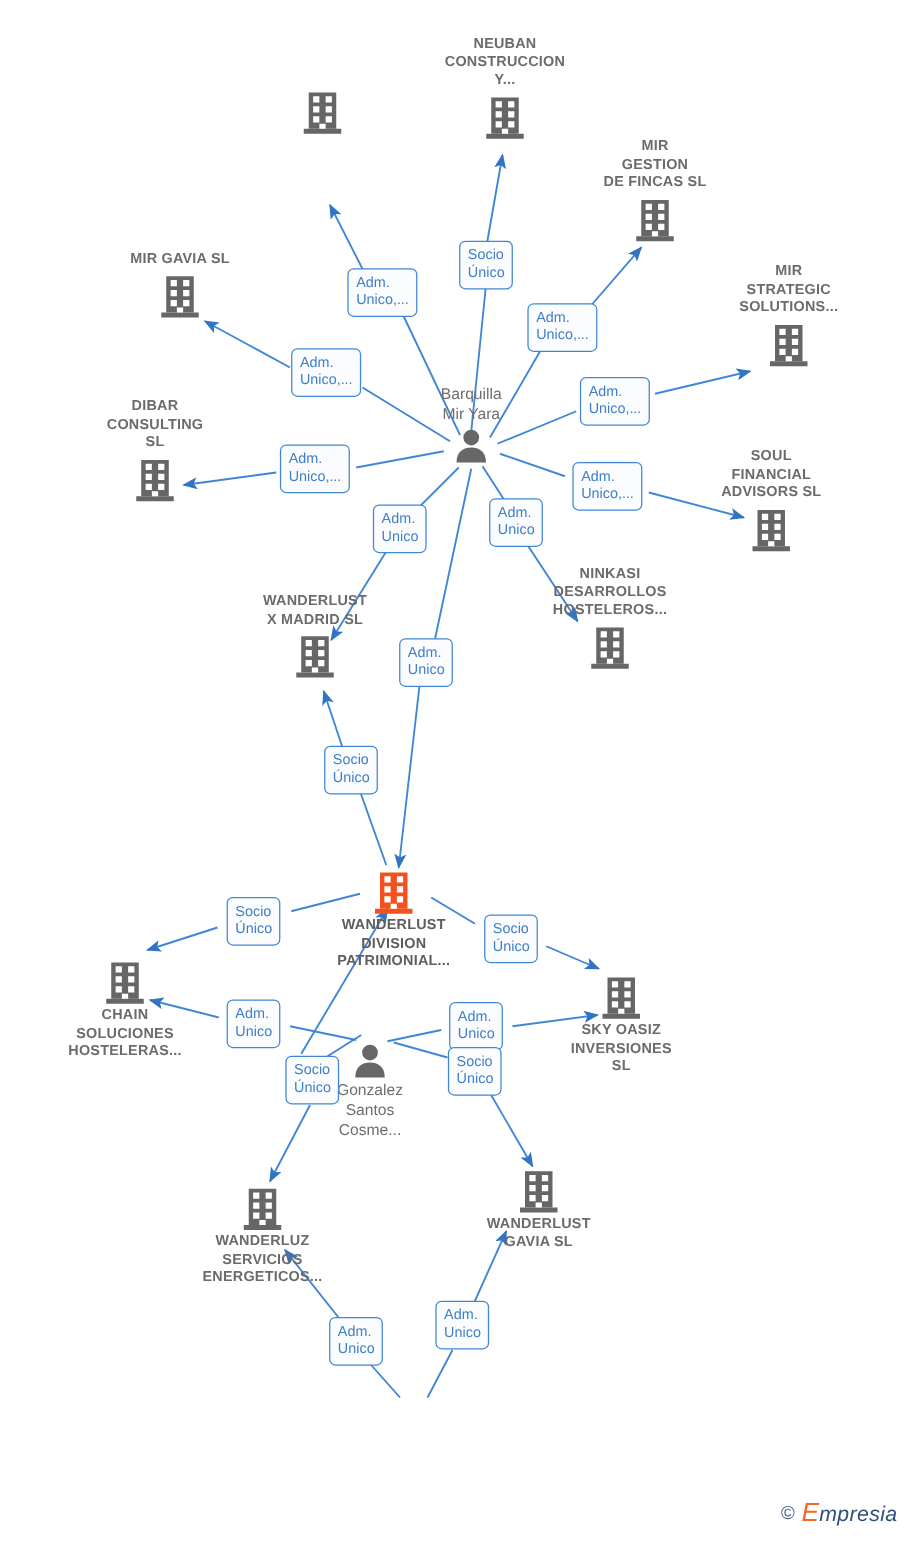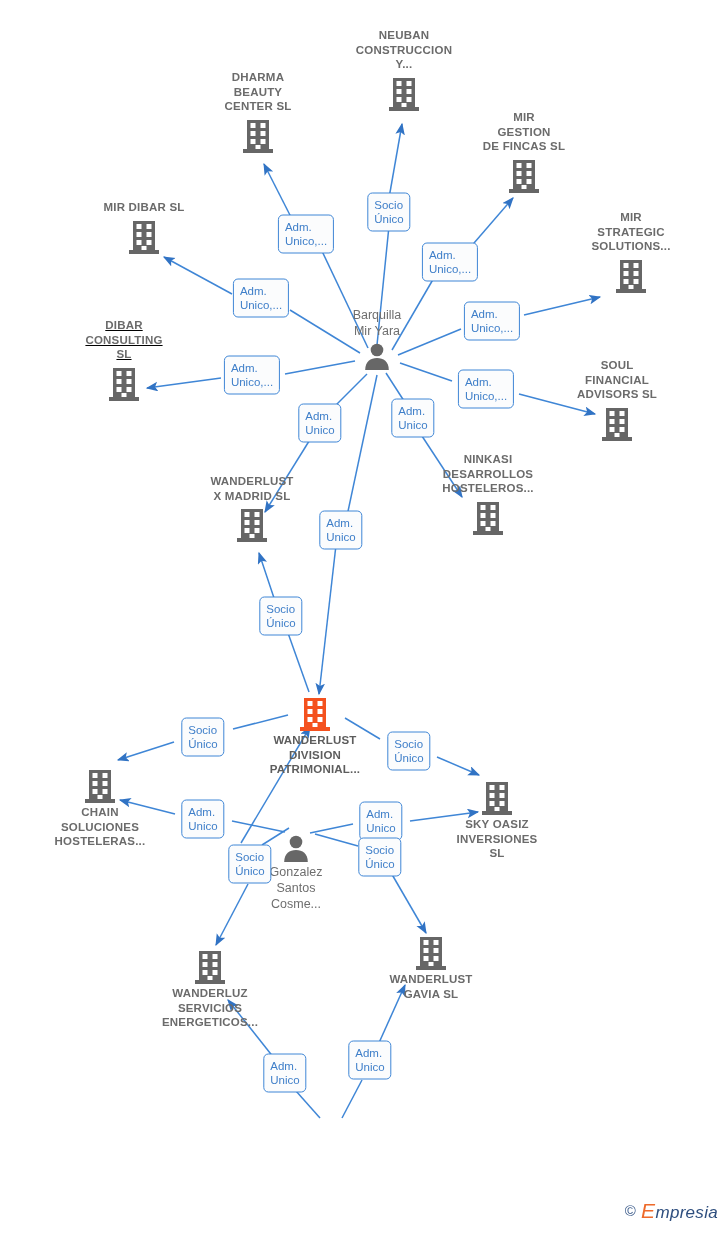--- a/index.html
+++ b/index.html
@@ -115,23 +115,20 @@
         <rect x="9.5" y="15" width="5" height="5"></rect>
           <rect x="19.5" y="15" width="5" height="5"></rect>
         <rect x="9.5" y="23" width="5" height="5"></rect>
           <rect x="19.5" y="23" width="5" height="5"></rect>
         <rect x="14.5" y="29" width="5" height="4"></rect>
         </g>
     </svg>
   </div>
 
   <div class="node" style="left:258px;top:70px;">
-    <span class="lbl above">DHARMA
-BEAUTY
-CENTER  SL</span>
     <svg class="ico" width="34" height="38" viewBox="0 0 34 38">
       <g fill="#666666">
           <rect x="6" y="4" width="22" height="29"></rect>
           <rect x="2" y="33" width="30" height="4"></rect>
         </g>
       <g fill="#ffffff">
           <rect x="9.5" y="7" width="5" height="5"></rect>
           <rect x="19.5" y="7" width="5" height="5"></rect>
         <rect x="9.5" y="15" width="5" height="5"></rect>
           <rect x="19.5" y="15" width="5" height="5"></rect>
@@ -157,21 +154,21 @@
         <rect x="9.5" y="15" width="5" height="5"></rect>
           <rect x="19.5" y="15" width="5" height="5"></rect>
         <rect x="9.5" y="23" width="5" height="5"></rect>
           <rect x="19.5" y="23" width="5" height="5"></rect>
         <rect x="14.5" y="29" width="5" height="4"></rect>
         </g>
     </svg>
   </div>
 
   <div class="node" style="left:144px;top:200px;">
-    <span class="lbl above">MIR DIBAR  SL</span>
+    <span class="lbl above">MIR GAVIA  SL</span>
     <svg class="ico" width="34" height="38" viewBox="0 0 34 38">
       <g fill="#666666">
           <rect x="6" y="4" width="22" height="29"></rect>
           <rect x="2" y="33" width="30" height="4"></rect>
         </g>
       <g fill="#ffffff">
           <rect x="9.5" y="7" width="5" height="5"></rect>
           <rect x="19.5" y="7" width="5" height="5"></rect>
         <rect x="9.5" y="15" width="5" height="5"></rect>
           <rect x="19.5" y="15" width="5" height="5"></rect>
@@ -196,21 +193,21 @@
           <rect x="19.5" y="7" width="5" height="5"></rect>
         <rect x="9.5" y="15" width="5" height="5"></rect>
           <rect x="19.5" y="15" width="5" height="5"></rect>
         <rect x="9.5" y="23" width="5" height="5"></rect>
           <rect x="19.5" y="23" width="5" height="5"></rect>
         <rect x="14.5" y="29" width="5" height="4"></rect>
         </g>
     </svg>
   </div>
 
-  <div class="node" style="left:124px;top:318px;text-decoration:underline;">
+  <div class="node" style="left:124px;top:318px;">
     <span class="lbl above">DIBAR
 CONSULTING
 SL</span>
     <svg class="ico" width="34" height="38" viewBox="0 0 34 38">
       <g fill="#666666">
           <rect x="6" y="4" width="22" height="29"></rect>
           <rect x="2" y="33" width="30" height="4"></rect>
         </g>
       <g fill="#ffffff">
           <rect x="9.5" y="7" width="5" height="5"></rect>

